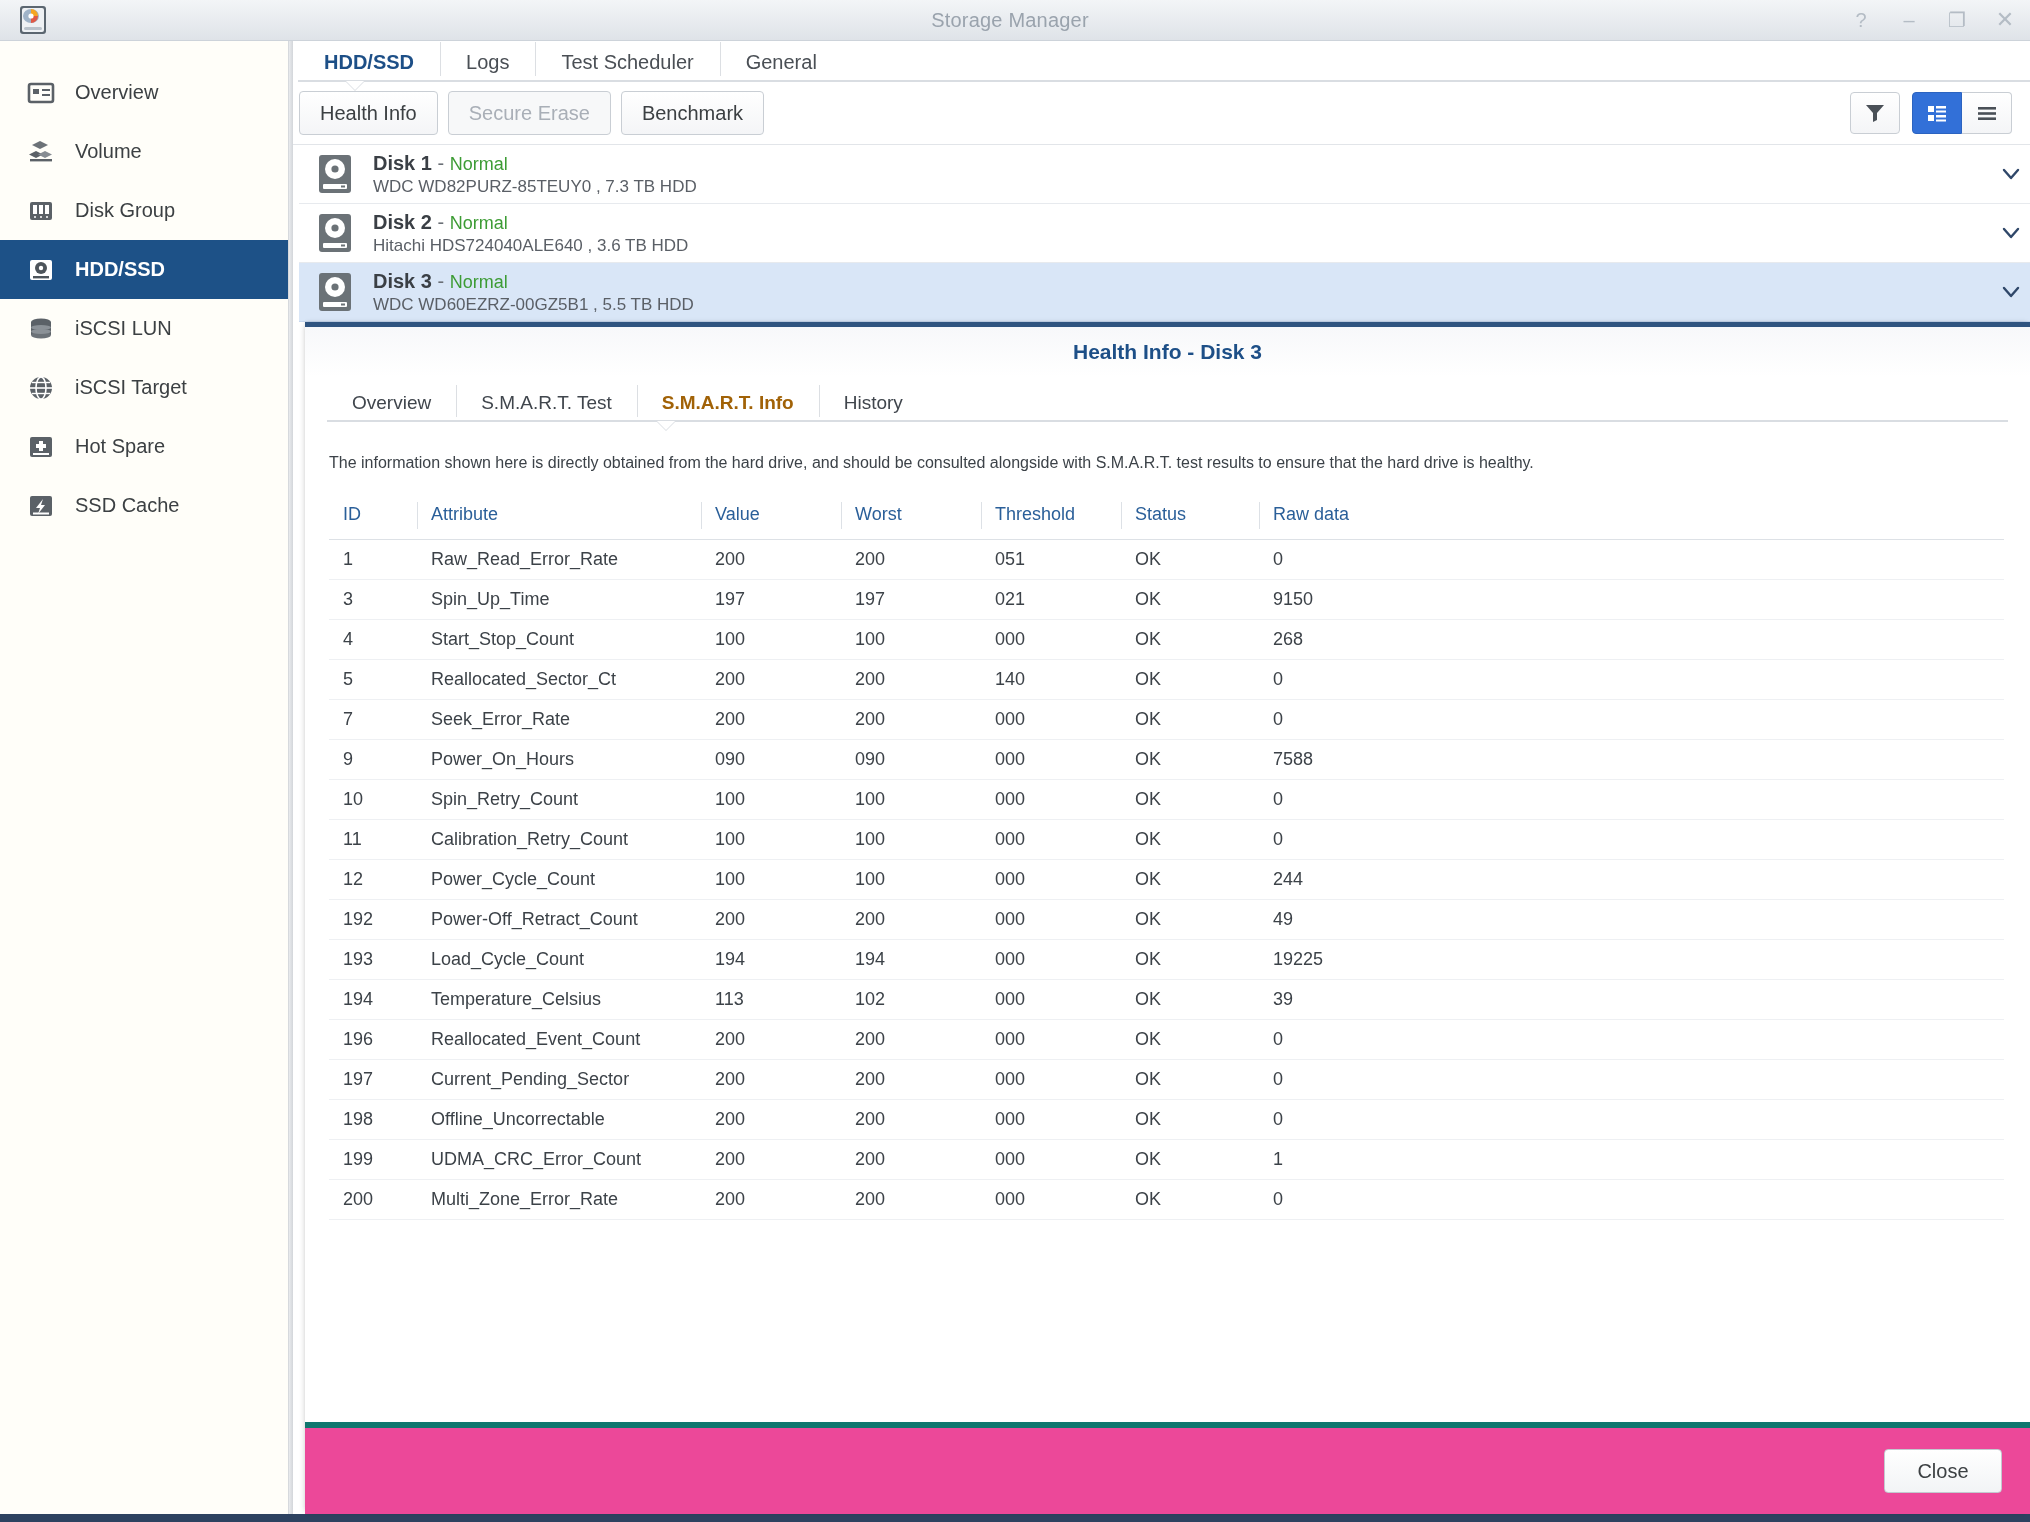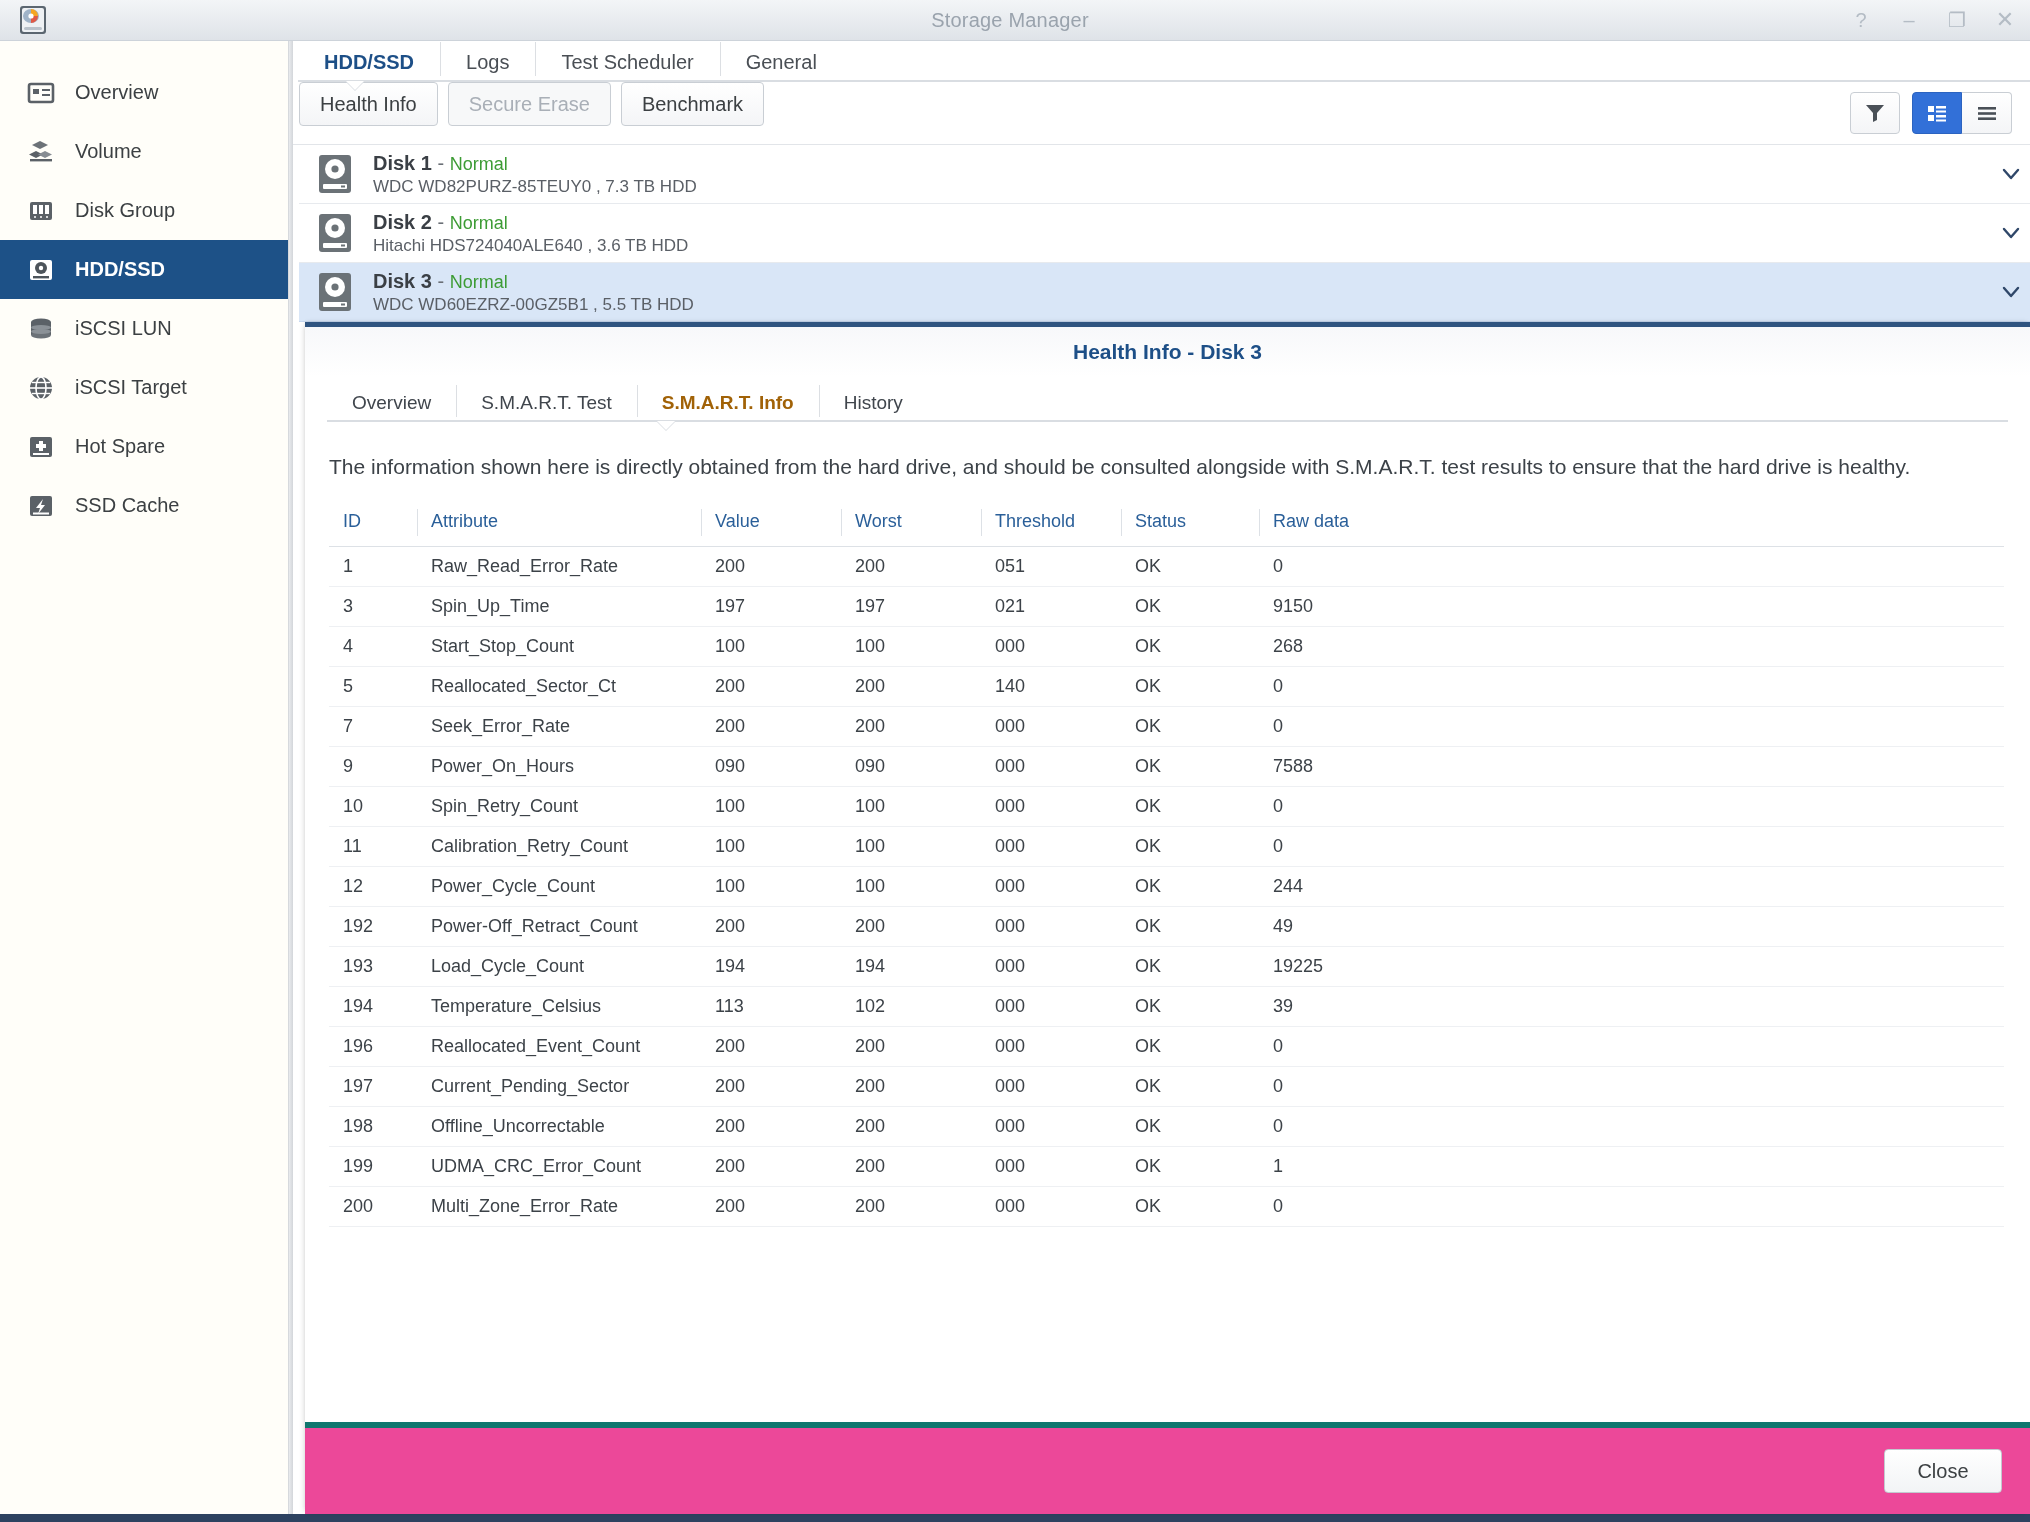--- a/index.html
+++ b/index.html
@@ -145,20 +145,21 @@
     border-right: 9px solid transparent;
     border-top: 9px solid #ffffff;
     filter: drop-shadow(0 1px 0 #d9dde2);
     z-index: 3;
   }
 
   
   .toolbar {
     flex: 0 0 62px;
     display: flex;
+    align-items: center;
     padding: 0 18px 0 10px;
     position: relative;
   }
   .btn {
     height: 44px;
     min-width: 100px;
     padding: 0 20px;
     font-size: 20px;
     color: #3c4043;
     background: linear-gradient(to bottom, #ffffff, #f4f5f7);
@@ -264,21 +265,21 @@
     z-index: 3;
   }
 
   .hp-body {
     flex: 1 1 auto;
     padding: 30px 26px 0 24px;
     min-height: 0;
     overflow: hidden;
   }
   .hp-desc {
-    font-size: 21px;
+    font-size: 16px;
     color: #3c4248;
     line-height: 1.4;
     margin-bottom: 26px;
   }
 
   table.smart {
     width: 100%;
     border-collapse: collapse;
     table-layout: fixed;
   }

